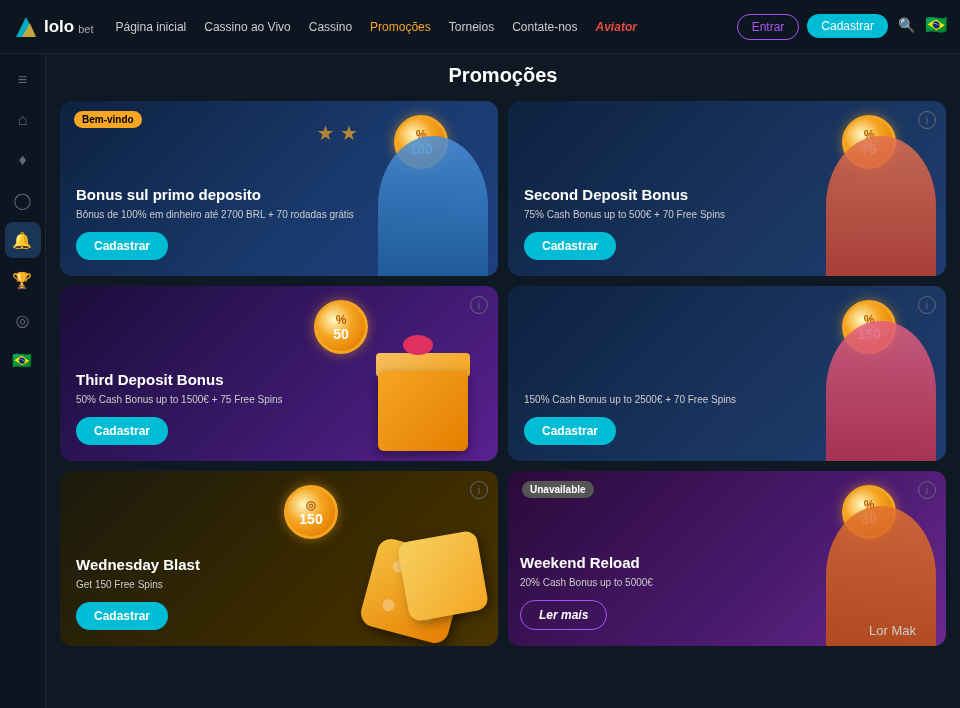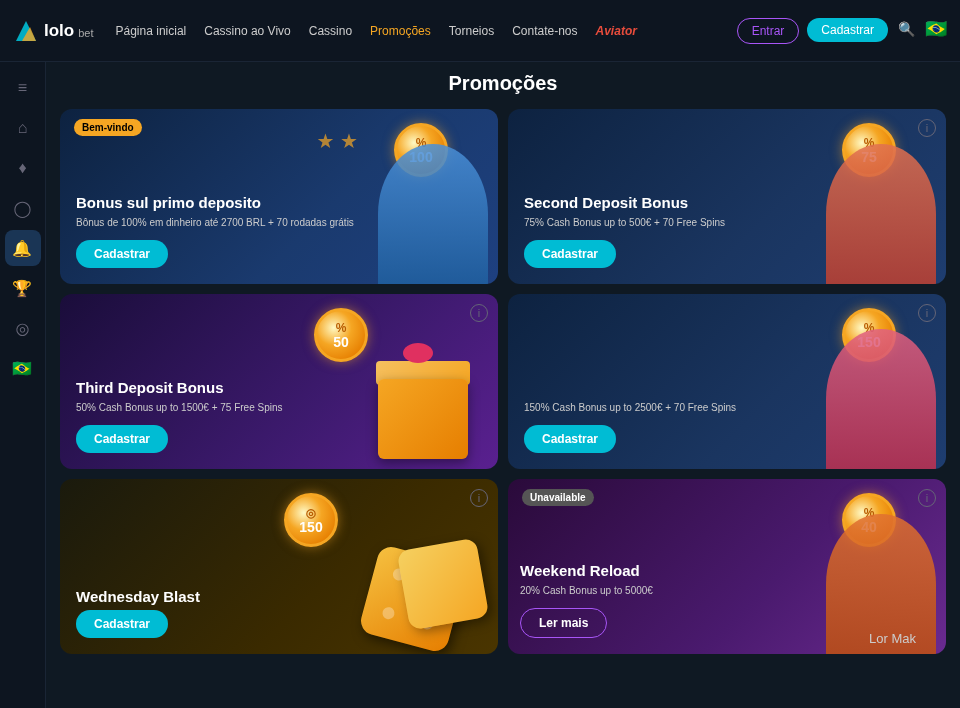--- a/index.html
+++ b/index.html
@@ -13,21 +13,21 @@
       display: flex;
       flex-direction: column;
     }
 
     
     .top-nav {
       background: #0d1520;
       display: flex;
       align-items: center;
       padding: 4px 12px;
-      height: 62px;
+      height: 54px;
       gap: 6px;
       border-bottom: 1px solid #1a2535;
       flex-shrink: 0;
     }
     .logo-area {
       display: flex;
       align-items: center;
       gap: 4px;
       margin-right: 8px;
     }
@@ -167,20 +167,21 @@
       background: #00bcd4; color: #fff; border: none;
       padding: 7px 18px; border-radius: 20px; font-size: 12px;
       cursor: pointer; font-weight: 600; display: inline-block;
       width: fit-content;
     }
     .btn-ler-mais {
       background: transparent; color: #fff; border: 1px solid #a855f7;
       padding: 7px 18px; border-radius: 20px; font-size: 12px;
       cursor: pointer; font-weight: 600; display: inline-block;
       width: fit-content;
+      font-style: italic;
     }
 
     
     .char-img {
       position: absolute;
       right: 0; bottom: 0;
       width: 130px; height: 155px;
       display: flex; align-items: flex-end; justify-content: center;
       overflow: hidden;
     }
@@ -399,29 +400,30 @@
               <circle cx="25" cy="25" r="6" fill="#fff"></circle>
               <circle cx="45" cy="45" r="6" fill="#fff"></circle>
               <circle cx="65" cy="65" r="6" fill="#fff"></circle>
               <circle cx="25" cy="65" r="6" fill="#fff"></circle>
               <circle cx="65" cy="25" r="6" fill="#fff"></circle>
             </svg>
           </div>
           <div class="dice2"></div>
         </div>
         <h3 class="promo-title">Wednesday Blast</h3>
+        <p class="promo-desc">Get 150 Free Spins</p>
         <button class="btn-cadastrar">Cadastrar</button>
       </div>
 
       <div class="promo-card card6">
         <span class="promo-badge unavailable">Unavailable</span>
         <div class="promo-info-icon">i</div>
         <div class="promo-coin">
           <span class="coin-symbol">%</span>
-          <span class="coin-value">40</span>
+          <span class="coin-value">30</span>
         </div>
         <div class="char-img">
           <div class="char-circle char6"></div>
         </div>
         <h3 class="promo-title">Weekend Reload</h3>
         <p class="promo-desc">20% Cash Bonus up to 5000€</p>
         <button class="btn-ler-mais">Ler mais</button>
         <span class="lor-mak">Lor Mak</span>
       </div>
 

